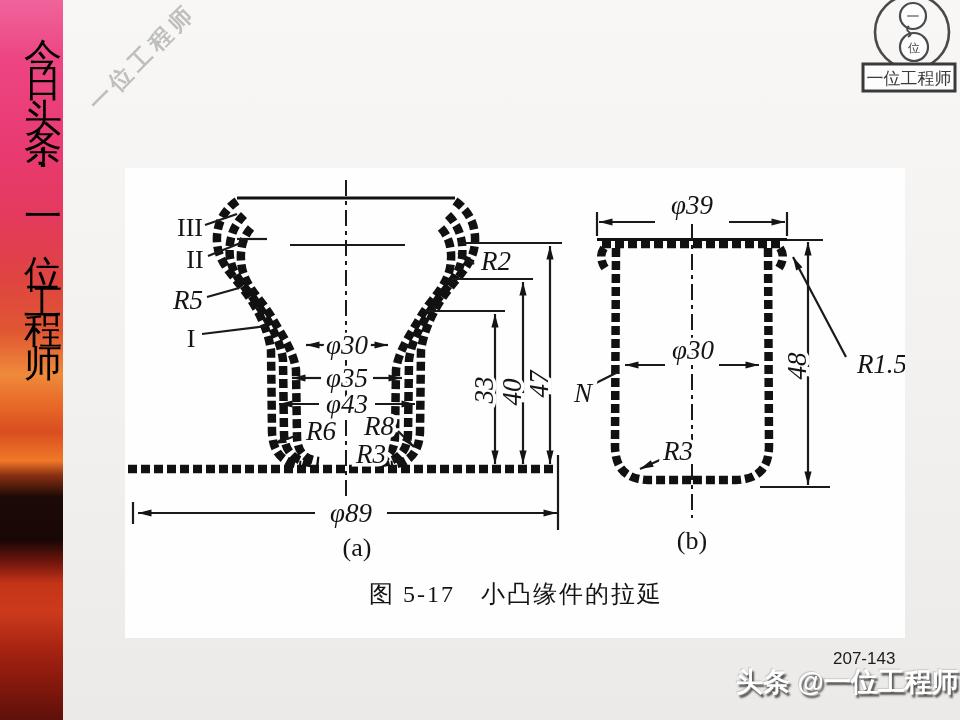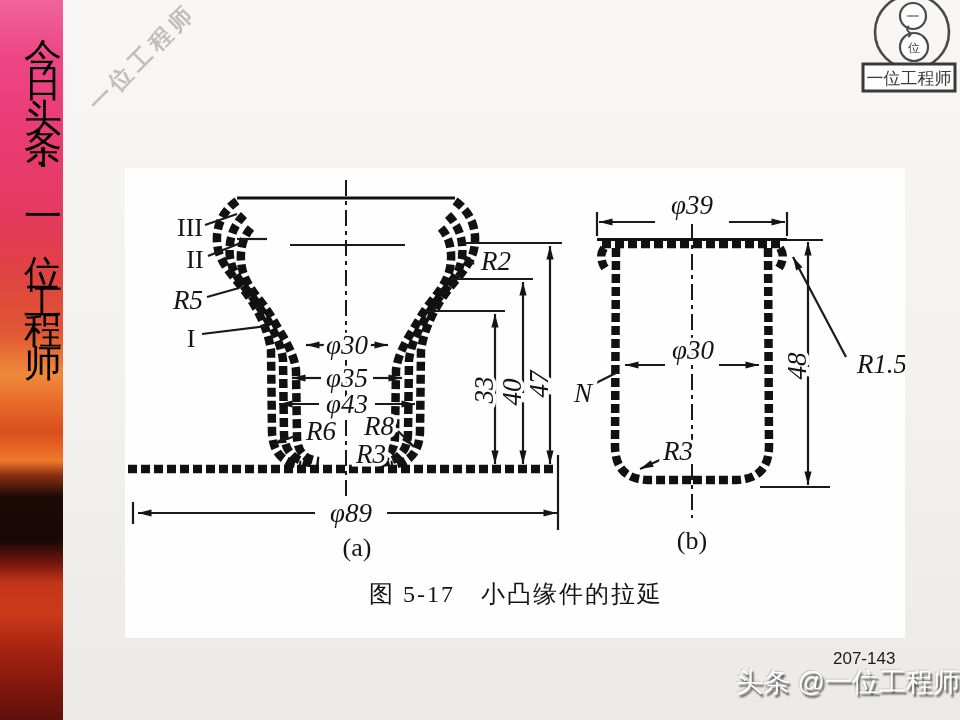--- a/index.html
+++ b/index.html
@@ -28,21 +28,21 @@
     font-family:"DejaVu Sans","Liberation Sans",sans-serif;}
   
   .logo{position:absolute;left:860px;top:0px;width:98px;height:96px;}
   
   .panel{position:absolute;left:125px;top:168px;width:780px;height:470px;
     background:#fefefe;}
   .caption{position:absolute;left:196px;top:410px;font-size:24px;color:#141414;
     font-family:"Liberation Serif",serif;letter-spacing:2px;white-space:nowrap;margin-left:48px;}
   
   .pageno{position:absolute;left:833px;top:649px;font-size:17px;color:#1c1c1c;}
-  .credit{position:absolute;left:736px;top:664px;font-size:27px;font-weight:normal;
+  .credit{position:absolute;left:736px;top:664px;font-size:27px;font-weight:bold;
     color:#fff;white-space:nowrap;
     text-shadow:2px 3px 2px rgba(70,70,70,.95),-1px -1px 1px rgba(150,150,150,.4);}
   
   .band{fill:none;stroke:#111;stroke-width:8.5;stroke-dasharray:9 4;}
   .thin{fill:none;stroke:#1a1a1a;stroke-width:2.2;}
   .thick{fill:none;stroke:#111;stroke-width:3.2;}
   .cl{fill:none;stroke:#1a1a1a;stroke-width:2;stroke-dasharray:16 5 4 5;}
   .dim{font-family:"Liberation Serif",serif;font-style:italic;font-size:27px;
     fill:#141414;text-anchor:middle;paint-order:stroke;stroke:#fefefe;stroke-width:7px;}
   .lab{font-family:"Liberation Serif",serif;font-size:26px;fill:#141414;

